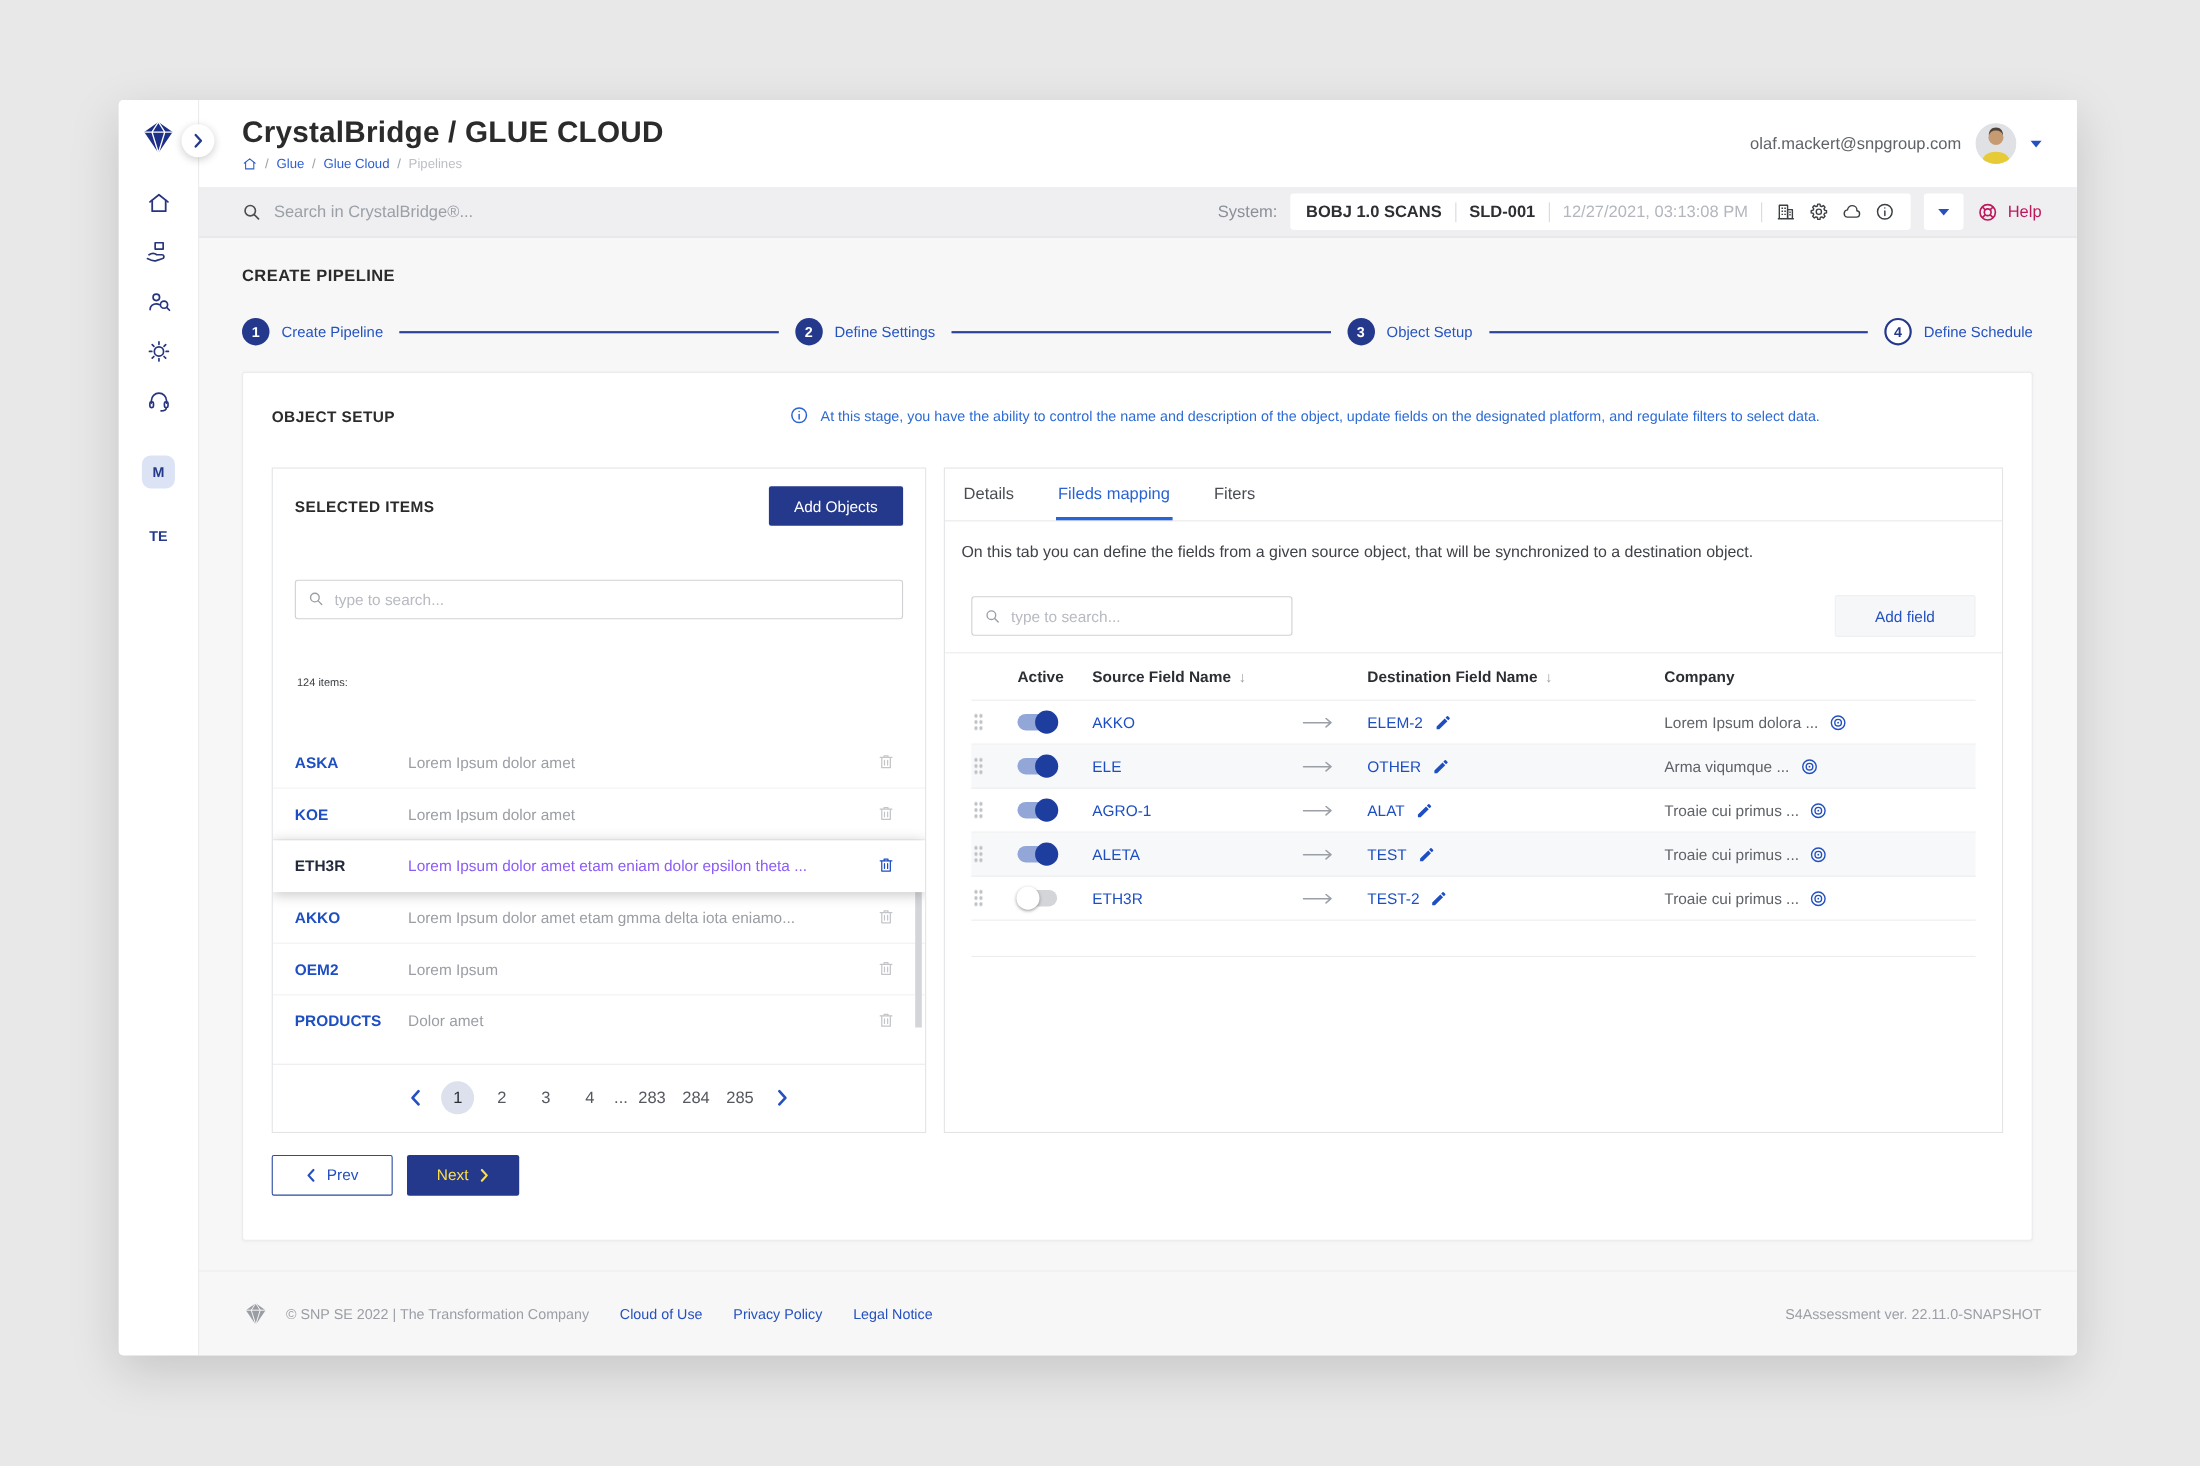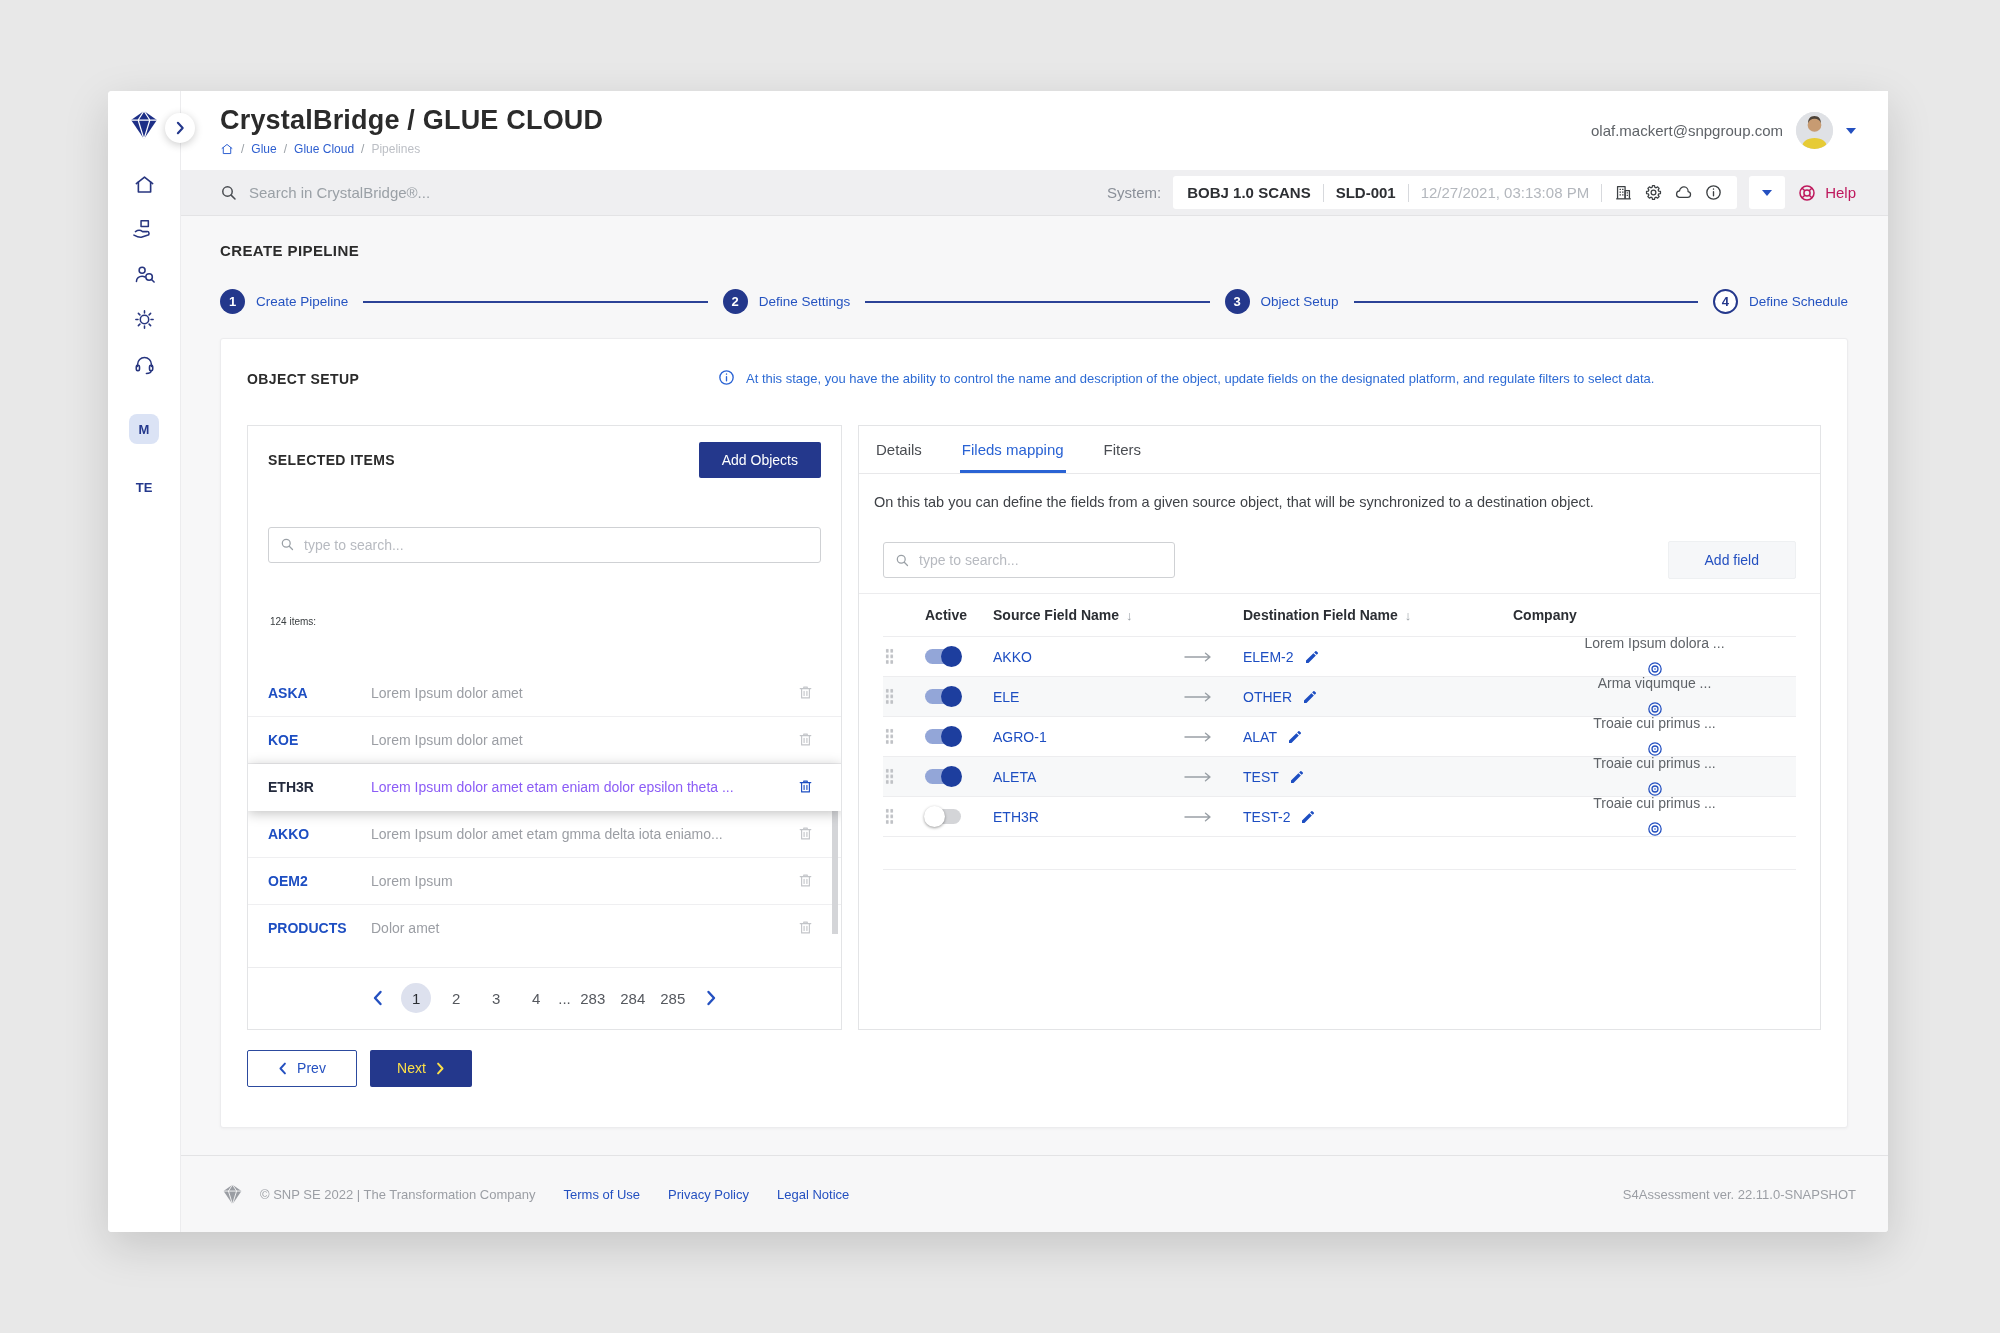--- a/index.html
+++ b/index.html
@@ -142,21 +142,21 @@
   .switch .knob { width:21px; height:21px; border-radius:50%; position:absolute; top:-3px; }
   .switch.on { background:#93a6d8; }
   .switch.on .knob { right:-1px; background:#1d3e9e; }
   .switch.off { background:#d4d5d8; }
   .switch.off .knob { left:-1px; background:#fff; box-shadow:0 1px 3px rgba(0,0,0,.4); }
   .cell-source { color:#1d4ec2; cursor:pointer; }
   .cell-arrow svg { width:30px; height:12px; color:#9aa0a6; display:block; }
   .cell-dest { color:#1d4ec2; display:flex; align-items:center; gap:10px; }
   .cell-dest span { cursor:pointer; }
   .pencil { width:16px; height:16px; color:#1d4ec2; cursor:pointer; }
-  .cell-formula { color:#5f6368; display:flex; align-items:center; gap:9px; white-space:nowrap; overflow:hidden;flex-direction:column; }
+  .cell-formula { color:#5f6368; display:flex; align-items:center; gap:9px; white-space:nowrap; overflow:hidden; }
   .eye { width:18px; height:18px; color:#2450c0; flex:0 0 18px; cursor:pointer; }
 
   
   .footer { border-top:1px solid #e3e3e5; height:77px; display:flex; align-items:center; justify-content:space-between; padding:0 32px 0 40px; background:#f7f7f8; border-radius:0 0 4px 0; }
   .f-left { display:flex; align-items:center; gap:15px; }
   .f-logo { width:25px; height:25px; }
   .f-copy { color:#9b9ea4; font-size:13px; }
   .f-links { display:flex; gap:28px; margin-left:13px; }
   .f-link { color:#2450c0; font-size:13px; cursor:pointer; }
   .f-version { color:#9b9ea4; font-size:13px; }
@@ -661,21 +661,21 @@
       </div>
     </div>
 
     <div class="footer">
       <div class="f-left">
         <svg class="f-logo" viewBox="0 0 24 24" fill="#9a9da3">
             <use href="#i-diamond"></use>
           </svg>
         <span class="f-copy">© SNP SE 2022 | The Transformation Company</span>
         <div class="f-links">
-          <span class="f-link">Terms of Use</span>
+          <span class="f-link">Cloud of Use</span>
           <span class="f-link">Privacy Policy</span>
           <span class="f-link">Legal Notice</span>
         </div>
       </div>
       <span class="f-version">S4Assessment  ver. 22.11.0-SNAPSHOT</span>
     </div>
 
   </div>
 </div>
 

